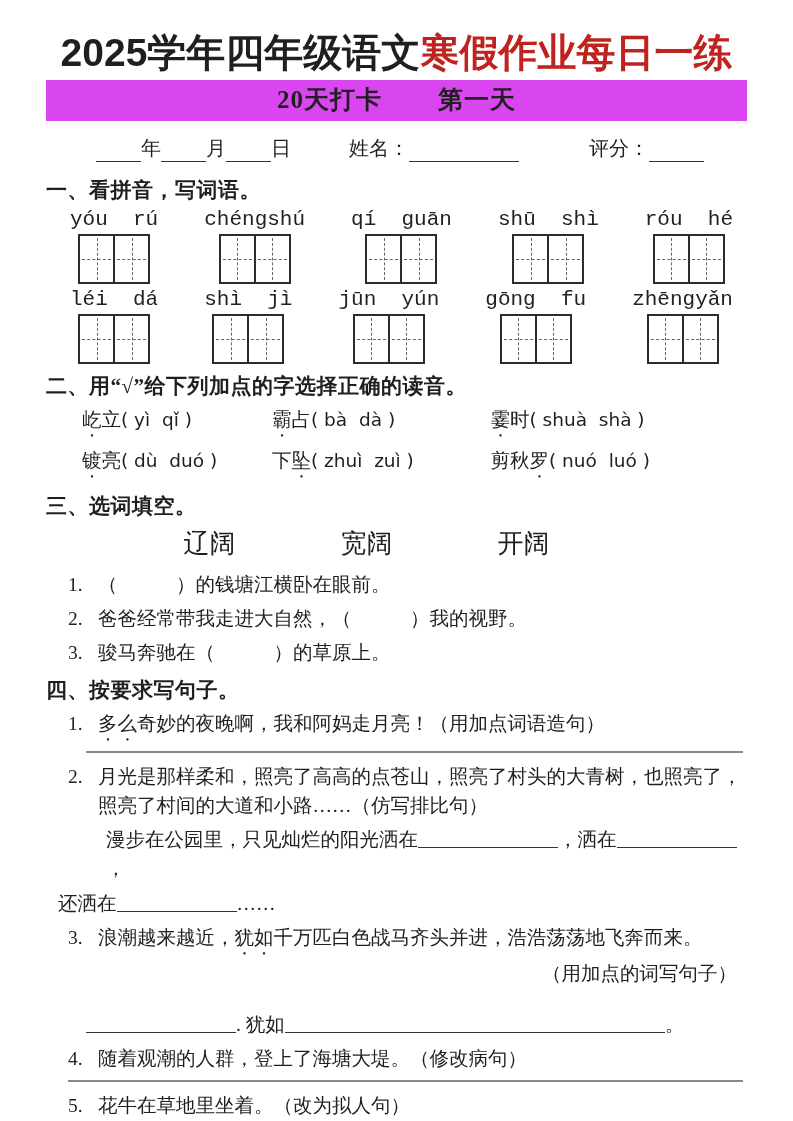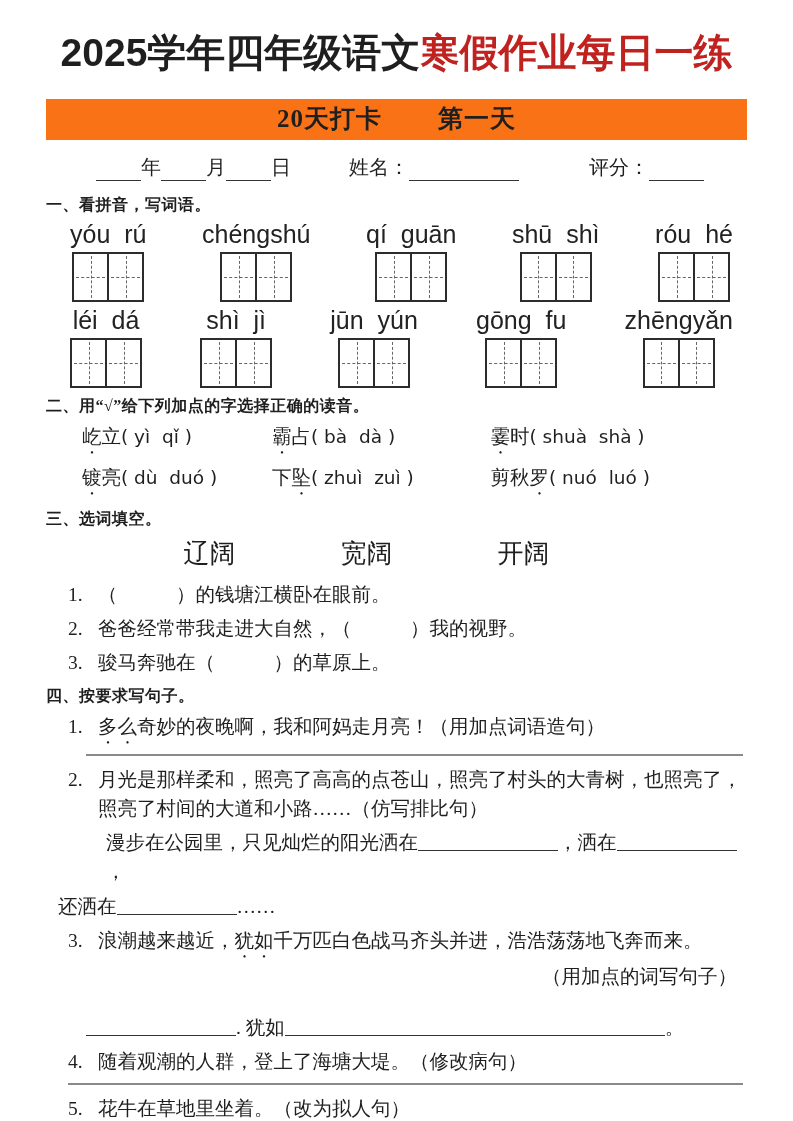--- a/index.html
+++ b/index.html
@@ -4,38 +4,38 @@
 <style>
   * { margin:0; padding:0; box-sizing:border-box; }
   html,body { width:793px; height:1121px; background:#ffffff; overflow:hidden; }
   body { font-family:"Liberation Serif", serif; color:#1f1f1f; }
   .page { width:793px; height:1111px; padding:30px 46px 8px 46px; display:flex; flex-direction:column; }
 
   
   .title { text-align:center; font-family:"Liberation Sans", sans-serif; font-weight:900;
            font-size:39px; letter-spacing:0px; white-space:nowrap; line-height:1.2; }
   .title .red { color:#c0231f; }
-  .banner { margin-top:22px; background:#f97316; text-align:center; font-weight:bold;
+  .banner { margin-top:3px; background:#d946ef; text-align:center; font-weight:bold;
             font-size:25px; padding:3px 0 5px; letter-spacing:1px; }
   .banner .gap { display:inline-block; width:56px; }
   .dateline { margin:14px 0 6px 50px; font-size:20px; display:flex; align-items:flex-end; }
   .blank { display:inline-block; border-bottom:1.6px solid #333; height:1.05em; vertical-align:-2px; }
   .w45{width:45px}.w55{width:55px}.w110{width:110px}.w120{width:120px}
   .w140{width:140px}.w150{width:150px}.w360{width:380px}
   .dl-gap1{width:58px}.dl-gap2{width:70px}
   .dl-sp { display:inline-block; }
 
   
-  .sec-head { font-weight:bold; font-size:16px; margin-top:8px; letter-spacing:0.5px; }
+  .sec-head { font-weight:bold; font-size:21px; margin-top:8px; letter-spacing:0.5px; }
   .body-txt { font-size:19.5px; line-height:1.5; }
 
   
   .py-row { display:flex; justify-content:space-between; padding:4px 14px 0 24px; }
   .py-unit { display:flex; flex-direction:column; align-items:center; }
-  .pinyin { font-family:Liberation Sans, sans-serif; font-size:25px; white-space:pre; color:#222; }
+  .pinyin { font-family:Liberation Mono, monospace; font-size:21px; white-space:pre; color:#222; }
   .boxpair { display:flex; margin-top:3px; }
   .cell { width:37px; height:50px; border:2px solid #2c2c2c; position:relative; background:#fff; }
   .cell + .cell { margin-left:-2px; }
   .cell::before { content:""; position:absolute; left:50%; top:2px; bottom:2px; border-left:1.2px dashed #666; }
   .cell::after  { content:""; position:absolute; top:50%; left:2px; right:2px; border-top:1.2px dashed #666; }
 
   
   .emdot { -webkit-text-emphasis:filled dot #1f1f1f; text-emphasis:filled dot #1f1f1f;
            -webkit-text-emphasis-position:under; text-emphasis-position:under left; }
 

